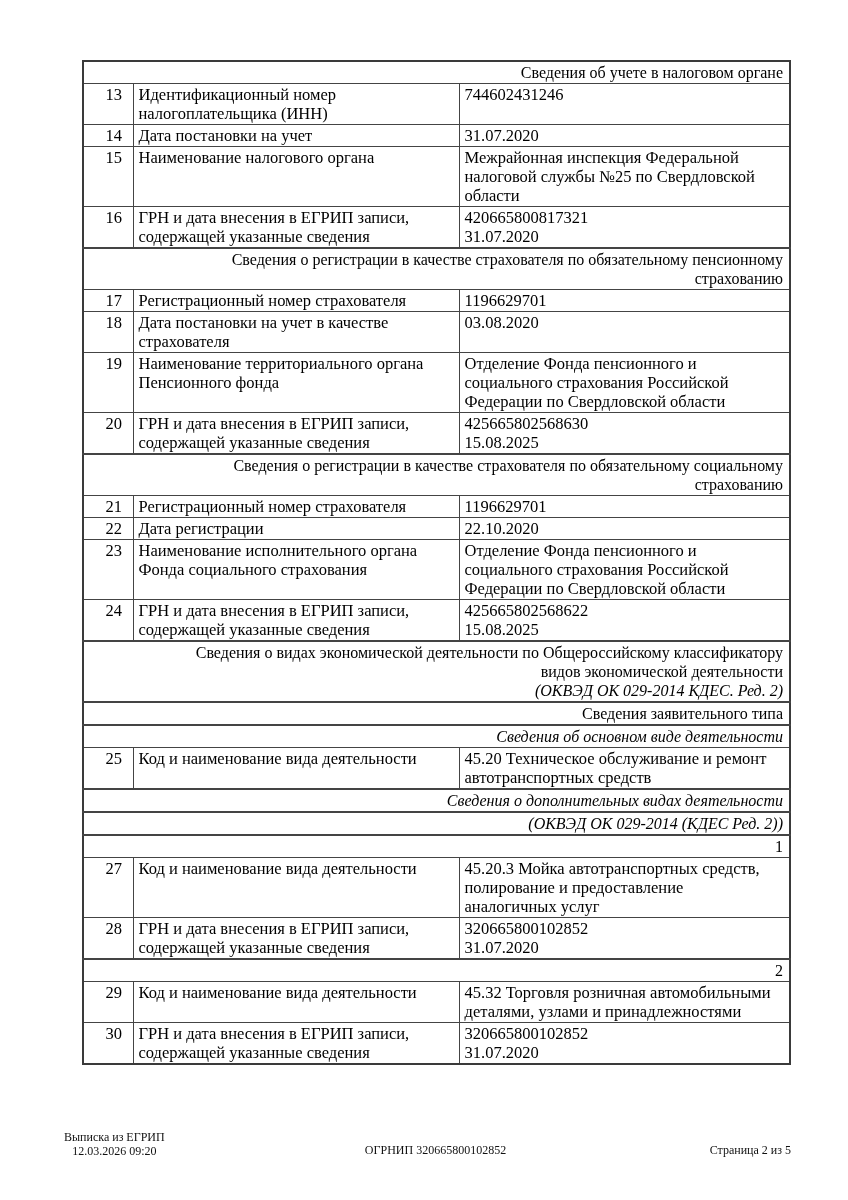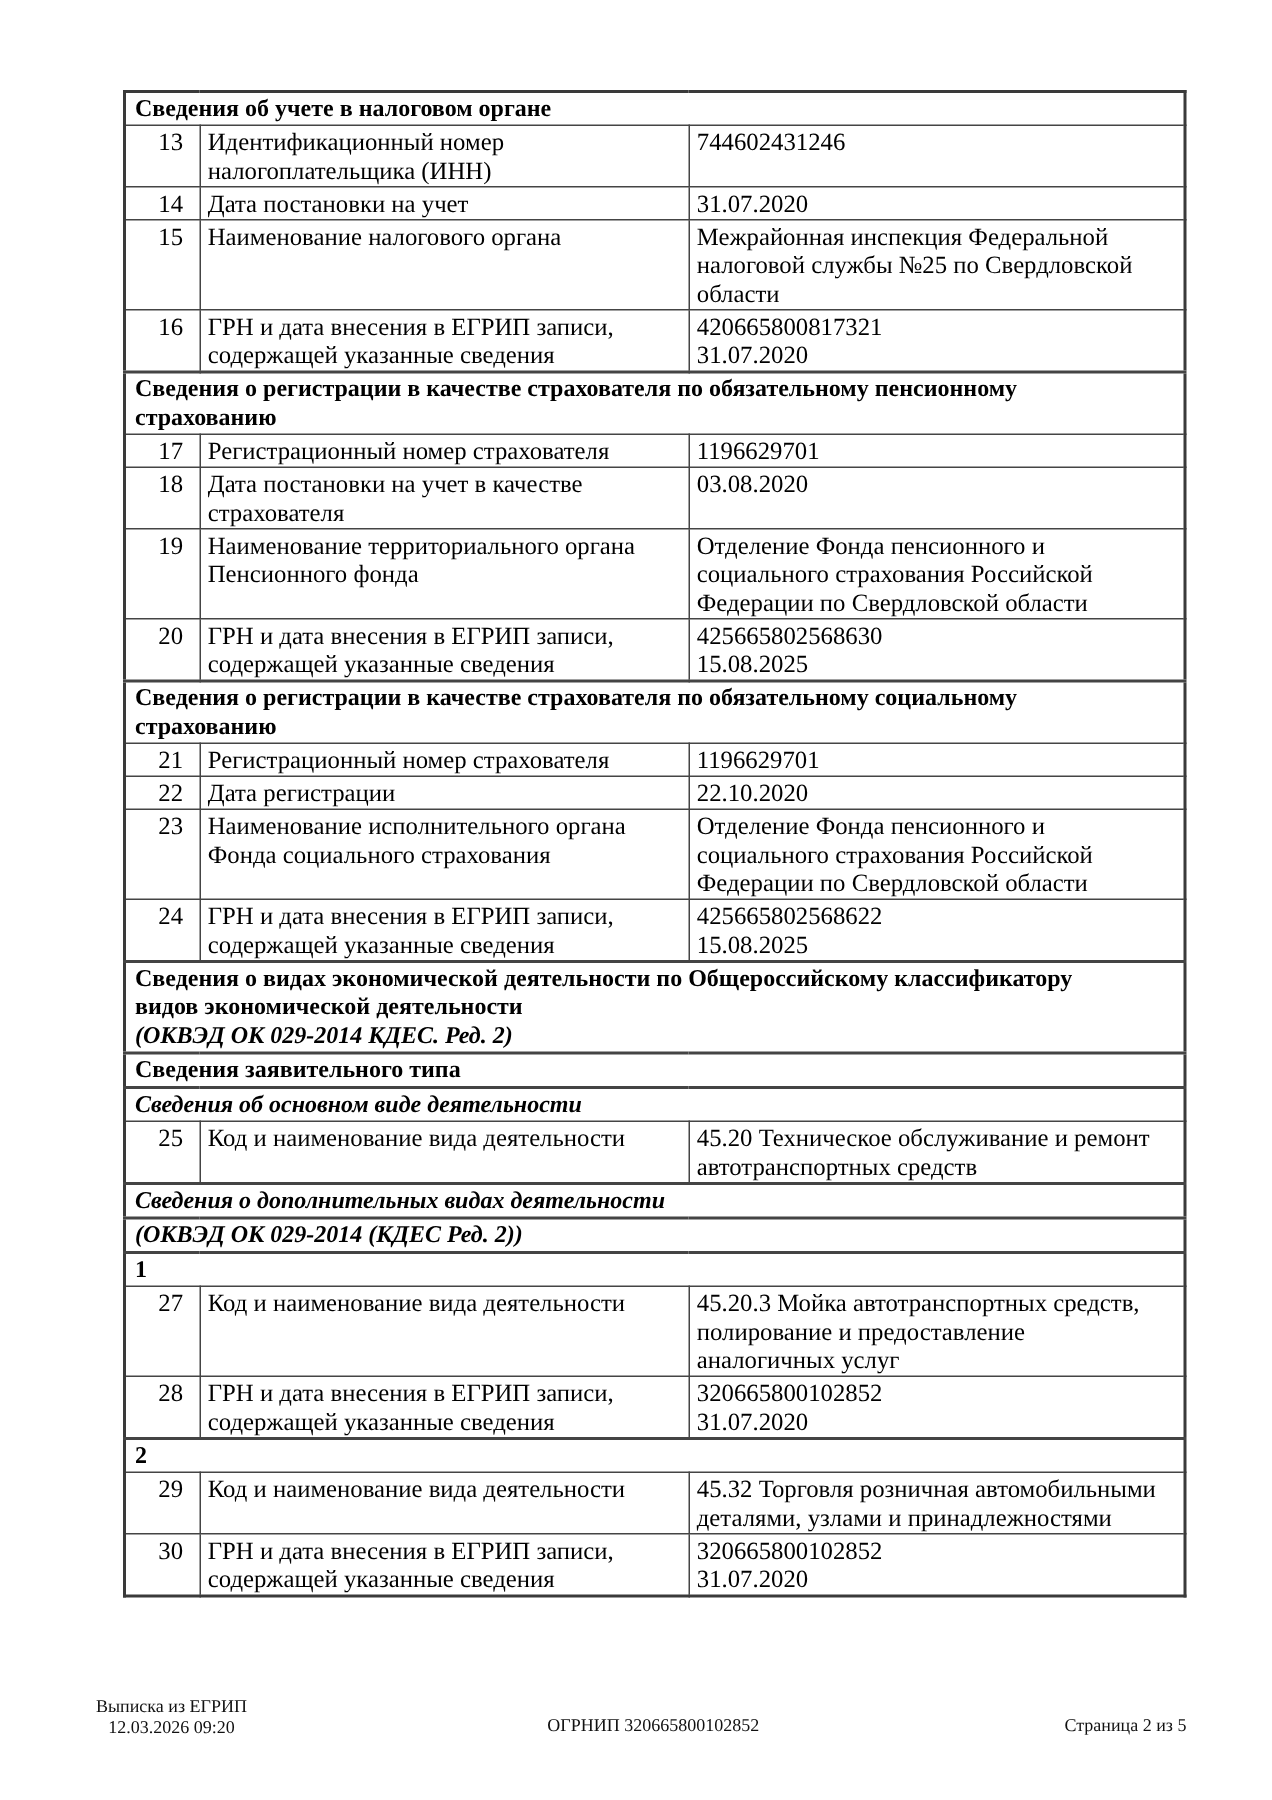--- a/index.html
+++ b/index.html
@@ -11,21 +11,21 @@
     position:absolute; left:82px; top:60px; width:707px;
     border-collapse:collapse; table-layout:fixed;
     font-size:16.5px; line-height:19px;
   }
   .doc-table td {
     border:1px solid #444444; vertical-align:top;
     padding:1px 5px; word-wrap:break-word;
   }
   .doc-table { border:2px solid #3a3a3a; }
   td.cell-num { text-align:center; padding-left:12px; padding-right:1px; }
-  td.sec { text-align:left; font-weight:bold; font-size:16px; padding:1px 6px; }
+  td.sec { text-align:right; font-weight:normal; font-size:16px; padding:1px 6px; }
   tr.thick td { border-top-width:2px; }
   .pre { white-space:pre-line; }
   .sec-sub { font-style:italic; display:block; }
   td.sec-italic { font-style:italic; }
   .footer { position:absolute; font-size:12px; line-height:13.5px; color:#111; }
   .footer-left  { left:64px;  top:1131px; text-align:center; }
   .footer-center{ left:82px;  top:1144px; width:707px; text-align:center; }
   .footer-right { right:57px; top:1144px; text-align:center; }
 </style>
 </head>

